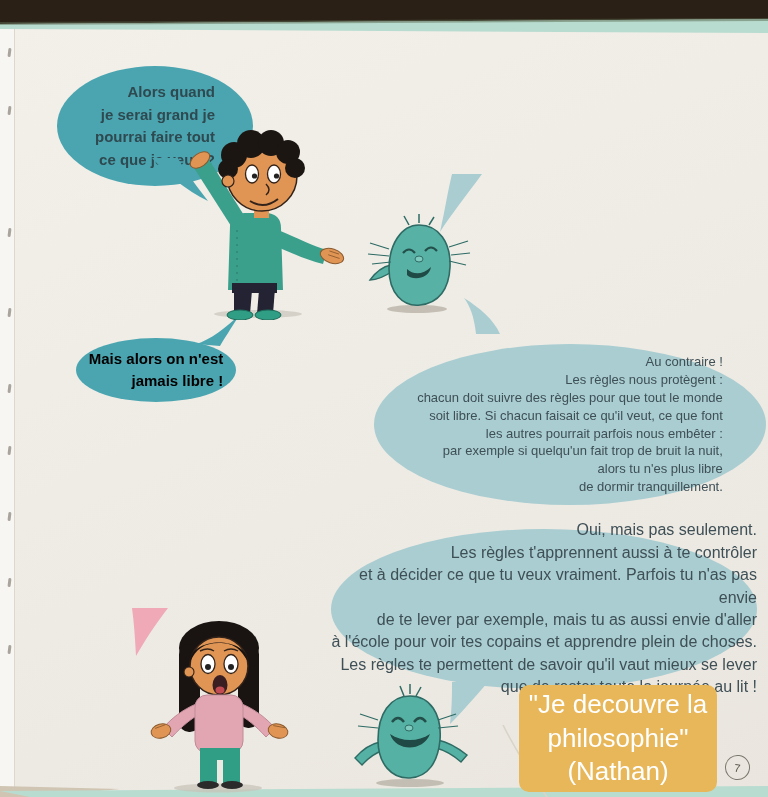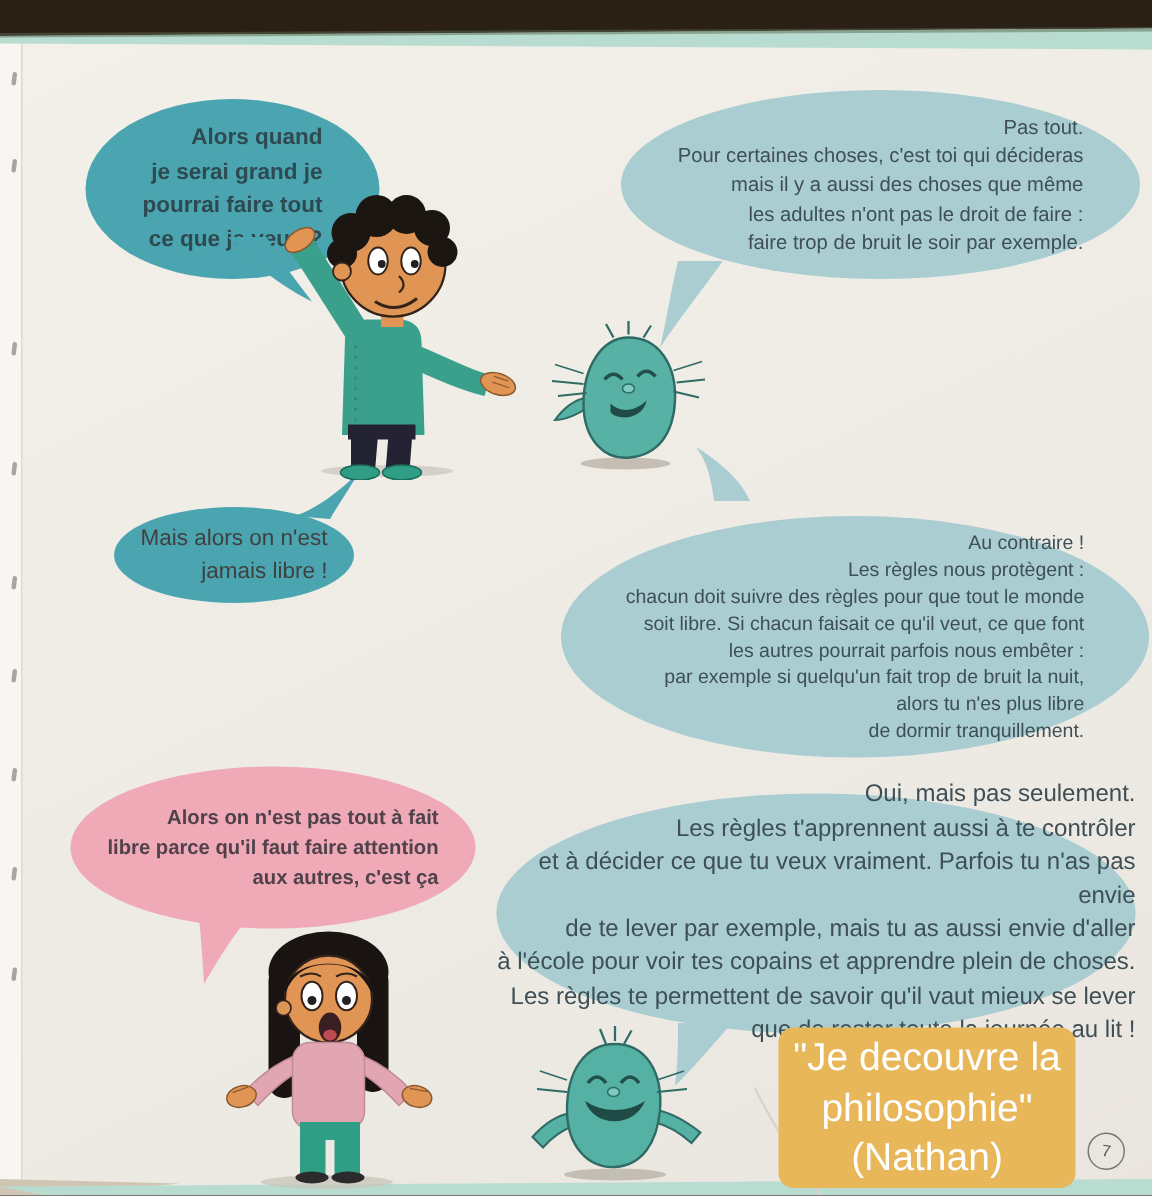--- a/index.html
+++ b/index.html
@@ -30,21 +30,21 @@
     display:flex;align-items:center;justify-content:center;
     text-align:right;color:var(--text,#3E4F56);
   }
   .bubble .txt{white-space:pre-line;}
   .b-dark{background:var(--dark-teal,#4BA5B0);}
   .b-light{background:var(--light-teal,#A9CDD1);}
   .b-pink{background:var(--pink,#EFA9B7);}
   .tail{position:absolute;}
   #b1{left:57px;top:66px;width:196px;height:120px;font-size:15px;line-height:1.5;font-weight:bold;color:#2e4950;}
   #b2{left:414px;top:60px;width:346px;height:126px;font-size:13.5px;line-height:1.42;}
-  #b3{left:76px;top:338px;width:160px;height:64px;font-size:15px;line-height:1.45;font-weight:normal;color:#404040;}
+  #b3{left:76px;top:338px;width:160px;height:64px;font-size:15px;line-height:1.45;font-weight:bold;color:#000000;}
   #b4{left:374px;top:344px;width:392px;height:161px;font-size:13px;line-height:1.38;}
   #b5{left:47px;top:511px;width:270px;height:108px;font-size:13.5px;line-height:1.5;font-weight:bold;color:#50424a;}
   #b6{left:331px;top:529px;width:426px;height:160px;font-size:16px;line-height:1.4;}
   
   .title-overlay{
     position:absolute;left:519px;top:685px;width:198px;height:107px;
     background:var(--yellow-label,#E7B75A);border-radius:10px;
     display:flex;align-items:center;justify-content:center;text-align:center;
     color:#fff;font-size:26px;line-height:1.3;white-space:pre-line;
   }
@@ -90,27 +90,20 @@
   <div class="bubble b-dark" id="b1">
     <span class="txt">Alors quand
 je serai grand je
 pourrai faire tout
 ce que je veux ?</span>
   </div>
   <svg class="tail" style="left:150px;top:158px" width="60" height="44">
     <path d="M2,0 C16,16 36,32 58,43 C42,22 32,9 28,0 Z" fill="var(--dark-teal,#4BA5B0)"></path>
   </svg>
 
-  <div class="bubble b-light" id="b2">
-    <span class="txt">Pas tout.
-Pour certaines choses, c'est toi qui décideras
-mais il y a aussi des choses que même
-les adultes n'ont pas le droit de faire :
-faire trop de bruit le soir par exemple.</span>
-  </div>
   <svg class="tail" style="left:436px;top:174px" width="48" height="60">
     <path d="M16,0 L46,0 C30,22 14,42 4,58 C9,36 12,16 16,0 Z" fill="var(--light-teal,#A9CDD1)"></path>
   </svg>
 
   <div class="bubble b-dark" id="b3">
     <span class="txt">Mais alors on n'est
 jamais libre !</span>
   </div>
   <svg class="tail" style="left:196px;top:314px" width="46" height="32">
     <path d="M0,30 C14,26 30,14 44,0 C34,16 28,25 24,32 Z" fill="var(--dark-teal,#4BA5B0)"></path>
@@ -123,25 +116,20 @@
 soit libre. Si chacun faisait ce qu'il veut, ce que font
 les autres pourrait parfois nous embêter :
 par exemple si quelqu'un fait trop de bruit la nuit,
 alors tu n'es plus libre
 de dormir tranquillement.</span>
   </div>
   <svg class="tail" style="left:458px;top:298px" width="52" height="36">
     <path d="M6,0 C22,10 36,22 42,36 L18,36 C16,18 12,8 6,0 Z" fill="var(--light-teal,#A9CDD1)"></path>
   </svg>
 
-  <div class="bubble b-pink" id="b5">
-    <span class="txt">Alors on n'est pas tout à fait
-libre parce qu'il faut faire attention
-aux autres, c'est ça</span>
-  </div>
   <svg class="tail" style="left:118px;top:608px" width="54" height="50">
     <path d="M14,0 L50,0 C36,18 26,34 18,48 C17,30 16,14 14,0 Z" fill="var(--pink,#EFA9B7)"></path>
   </svg>
 
   <div class="bubble b-light" id="b6">
     <span class="txt">Oui, mais pas seulement.
 Les règles t'apprennent aussi à te contrôler
 et à décider ce que tu veux vraiment. Parfois tu n'as pas envie
 de te lever par exemple, mais tu as aussi envie d'aller
 à l'école pour voir tes copains et apprendre plein de choses.

